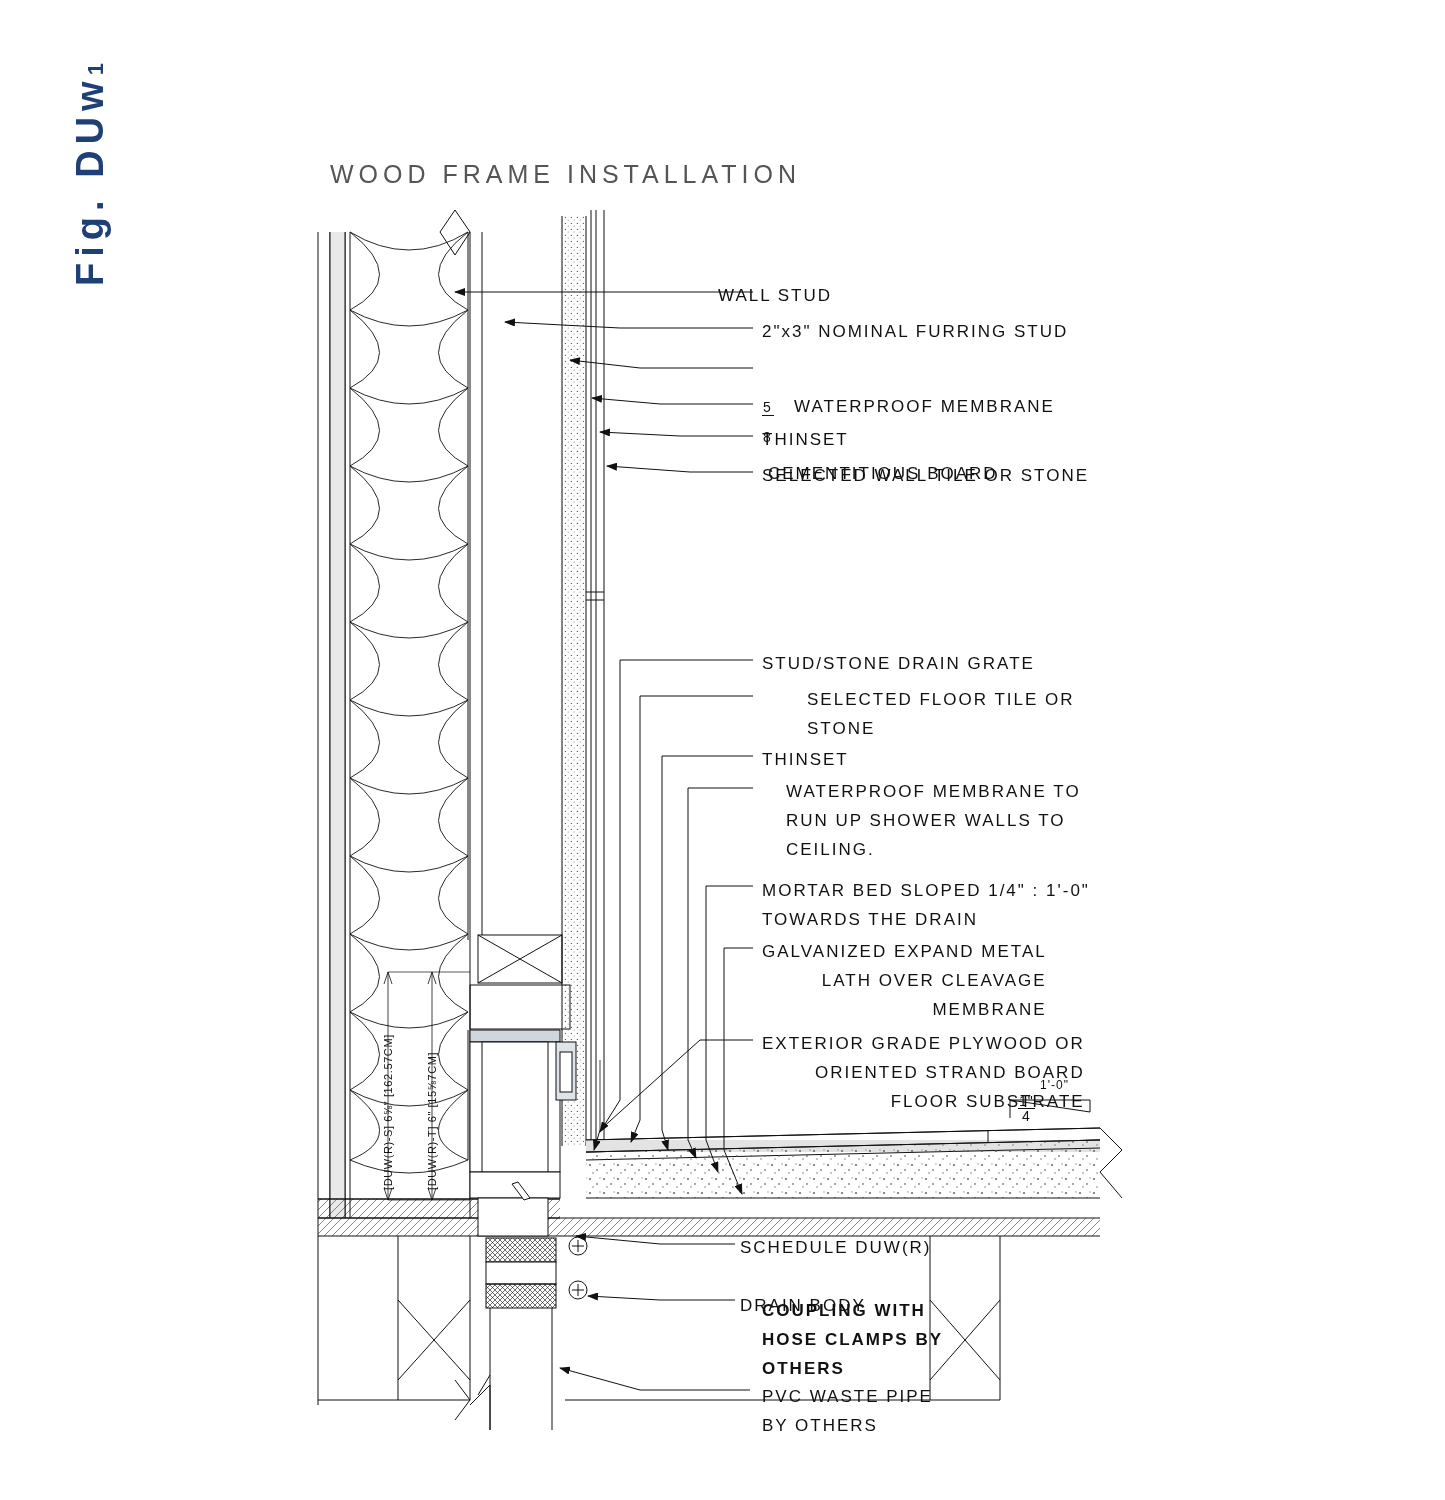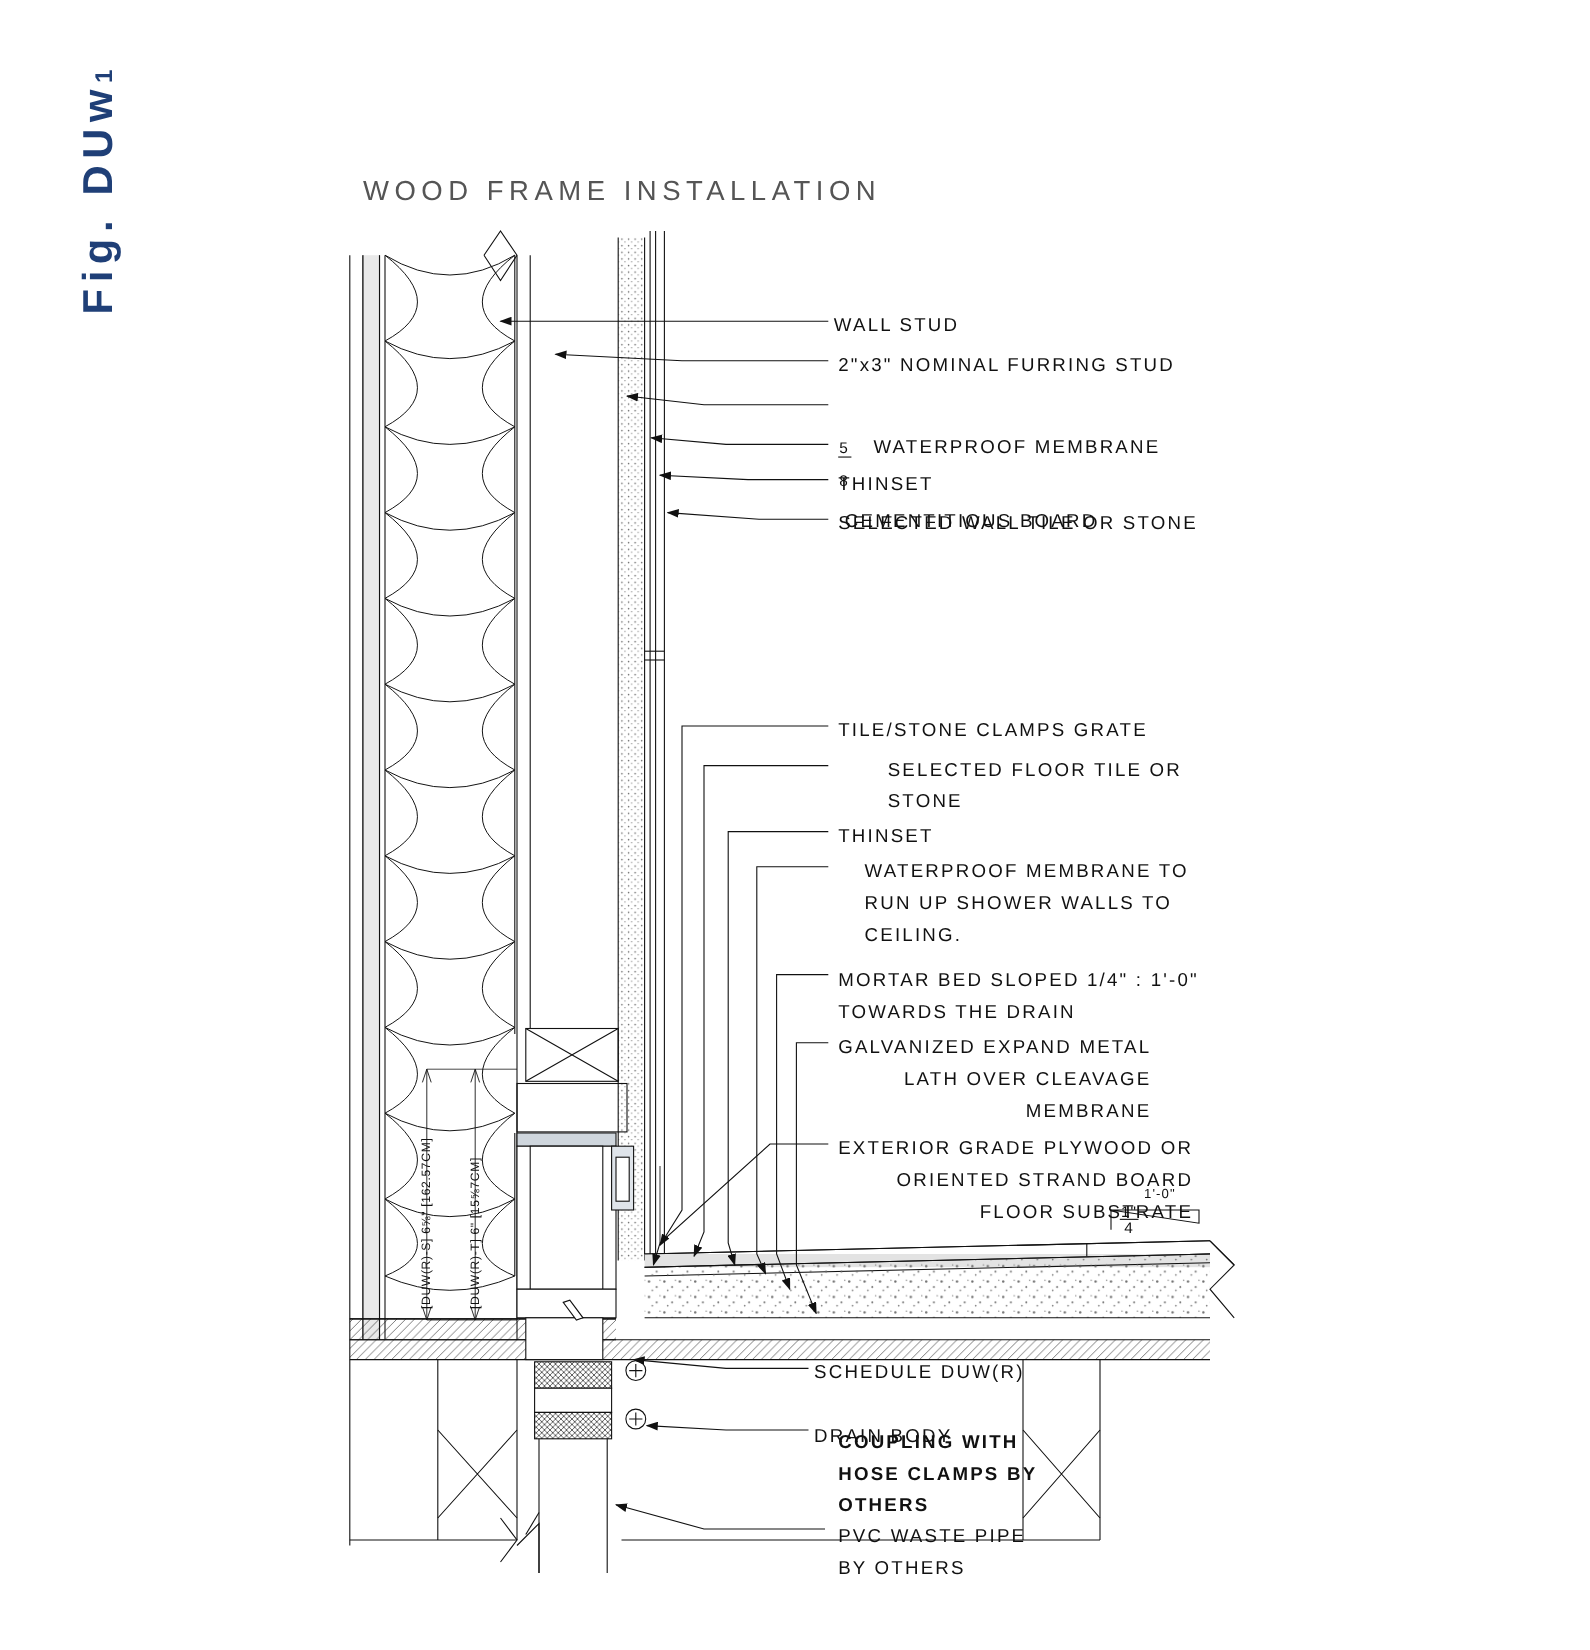--- a/index.html
+++ b/index.html
@@ -217,36 +217,36 @@
     <path d="M600,1130 L600,1060" stroke-width="0.8"></path>
 
     <g marker-end="url(#arrow)" stroke-width="1">
       <path d="M735,1244 L660,1244 L576,1236"></path>
       <path d="M735,1300 L660,1300 L588,1296"></path>
       <path d="M750,1390 L640,1390 L560,1368"></path>
     </g>
   </g>
 </svg>
 
-<div class="callout" style="left:758px;top:281px;">WALL STUD</div>
+<div class="callout" style="left:718px;top:281px;">WALL STUD</div>
 <div class="callout" style="left:762px;top:317px;">2"x3" NOMINAL FURRING STUD</div>
 
 <div class="callout" style="left:762px;top:357px;">
   <span class="frac">
     <span class="num">5</span>
     <span class="den">8</span>
   </span>
   <span style="margin-left:6px">CEMENTITIOUS BOARD</span>
 </div>
 
 <div class="callout" style="left:762px;top:392px;margin-left:32px;">WATERPROOF MEMBRANE</div>
 <div class="callout" style="left:762px;top:425px;">THINSET</div>
 <div class="callout" style="left:762px;top:461px;">SELECTED  WALL TILE OR STONE</div>
 
-<div class="callout" style="left:762px;top:649px;">TILE/STONE CLAMPS GRATE</div>
+<div class="callout" style="left:762px;top:649px;">STUD/STONE DRAIN GRATE</div>
 <div class="callout" style="left:807px;top:685px;">SELECTED  FLOOR TILE OR
 STONE</div>
 <div class="callout" style="left:762px;top:745px;">THINSET</div>
 <div class="callout" style="left:786px;top:777px;">WATERPROOF MEMBRANE TO
 RUN UP SHOWER WALLS TO
 CEILING.</div>
 <div class="callout" style="left:762px;top:876px;">MORTAR BED SLOPED  1/4" : 1'-0"
 TOWARDS THE DRAIN</div>
 <div class="callout" style="left:762px;top:937px;text-align:right;">GALVANIZED EXPAND METAL
 LATH OVER CLEAVAGE

